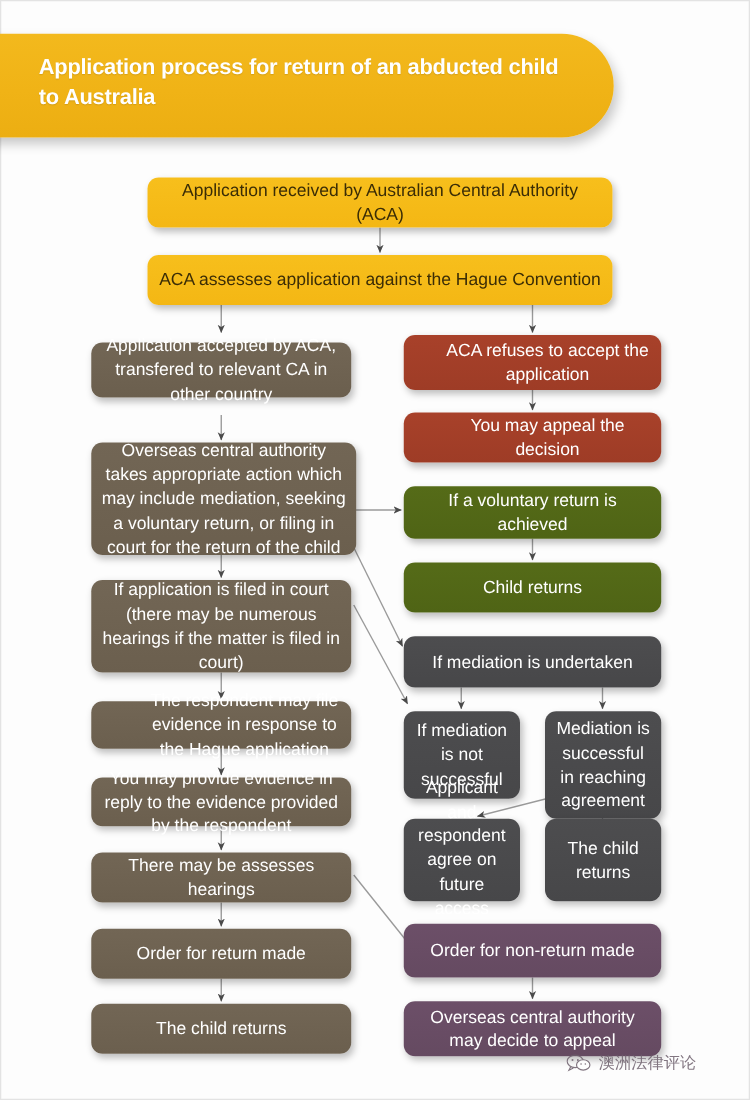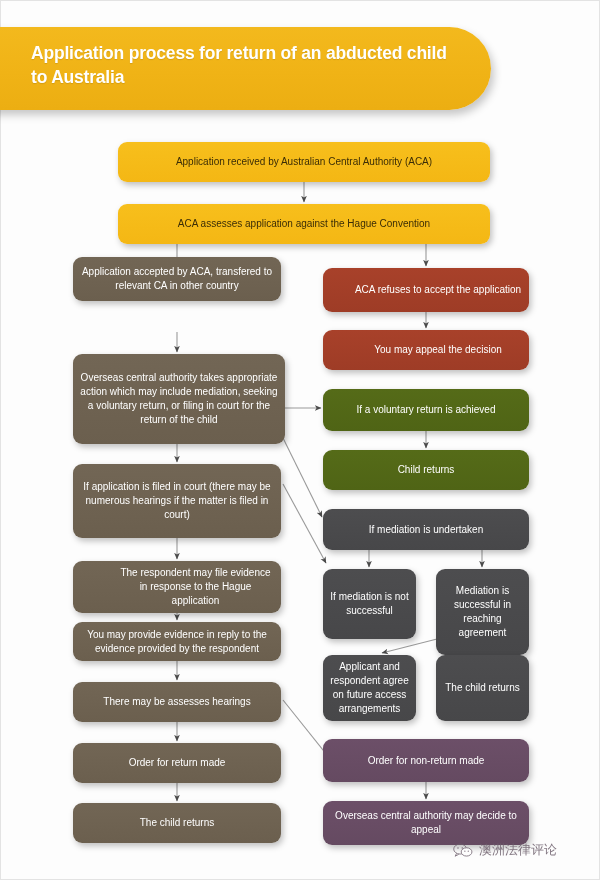--- a/index.html
+++ b/index.html
@@ -14,21 +14,21 @@
           background:linear-gradient(180deg,#f3b91d 0%,#f0b316 55%,#ecae12 100%);
           border-radius:0 42px 42px 0;
           box-shadow:3px 5px 9px rgba(0,0,0,.22);}
   #banner-text{position:absolute;left:44px;top:14px;width:430px;
           color:#ffffff;font-size:17.5px;font-weight:bold;line-height:1.38;
           letter-spacing:-.2px;text-shadow:0 1px 1px rgba(0,0,0,.12);}
 
   
   .node{position:absolute;border-radius:9px;box-sizing:border-box;
         display:flex;align-items:center;justify-content:center;text-align:center;
-        color:#ffffff;font-size:10px;line-height:1.38;padding:3px 7px;
+        color:#ffffff;font-size:14px;line-height:1.38;padding:3px 7px;
         box-shadow:2px 3px 6px rgba(0,0,0,.25);}
   .node span{display:block;width:100%;}
 
   .c-yellow{background:linear-gradient(180deg,#f7bf1c 0%,#f4b714 100%);
             color:#3b2d06;font-weight:normal;}
   .c-brown {background:linear-gradient(180deg,#726655 0%,#6b5f4e 100%);}
   .c-red   {background:linear-gradient(180deg,#a8412a 0%,#9e3c26 100%);padding-left:31px;}
   .c-green {background:linear-gradient(180deg,#556b18 0%,#4f6415 100%);}
   .c-gray  {background:linear-gradient(180deg,#4d4d4f 0%,#474749 100%);}
   .c-purple{background:linear-gradient(180deg,#6c4f68 0%,#654a61 100%);}
@@ -98,33 +98,33 @@
   </svg>
 
   <div class="node c-yellow" style="left:117px;top:141px;width:372px;height:40px;">
     <span>Application received by Australian Central Authority (ACA)</span>
   </div>
 
   <div class="node c-yellow" style="left:117px;top:203px;width:372px;height:40px;">
     <span>ACA assesses application against the Hague Convention</span>
   </div>
 
-  <div class="node c-brown" style="left:72px;top:256px;width:208px;height:44px;">
+  <div class="node c-brown" style="left:72px;top:273px;width:208px;height:44px;">
     <span>Application accepted by ACA, transfered to relevant CA in other country</span>
   </div>
 
   <div class="node c-brown" style="left:72px;top:353px;width:212px;height:90px;">
     <span>Overseas central authority takes appropriate action which may include mediation, seeking a voluntary return, or filing in court for the return of the child</span>
   </div>
 
   <div class="node c-brown" style="left:72px;top:463px;width:208px;height:74px;">
     <span>If application is filed in court (there may be numerous hearings if the matter is filed in court)</span>
   </div>
 
-  <div class="node c-brown" style="left:72px;top:560px;width:208px;height:52px;padding-left:44px;">
+  <div class="node c-brown" style="left:72px;top:560px;width:208px;height:38px;padding-left:44px;">
     <span>The respondent may file evidence in response to the Hague application</span>
   </div>
 
   <div class="node c-brown" style="left:72px;top:621px;width:208px;height:39px;">
     <span>You may  provide evidence in reply to the evidence provided by the respondent</span>
   </div>
 
   <div class="node c-brown" style="left:72px;top:681px;width:208px;height:40px;">
     <span>There may be assesses hearings</span>
   </div>

